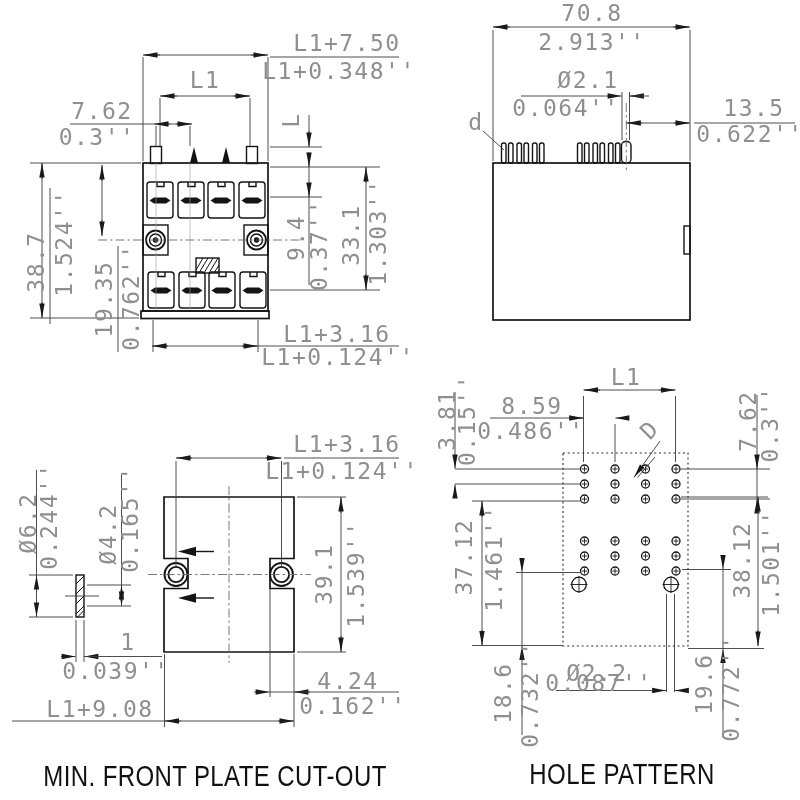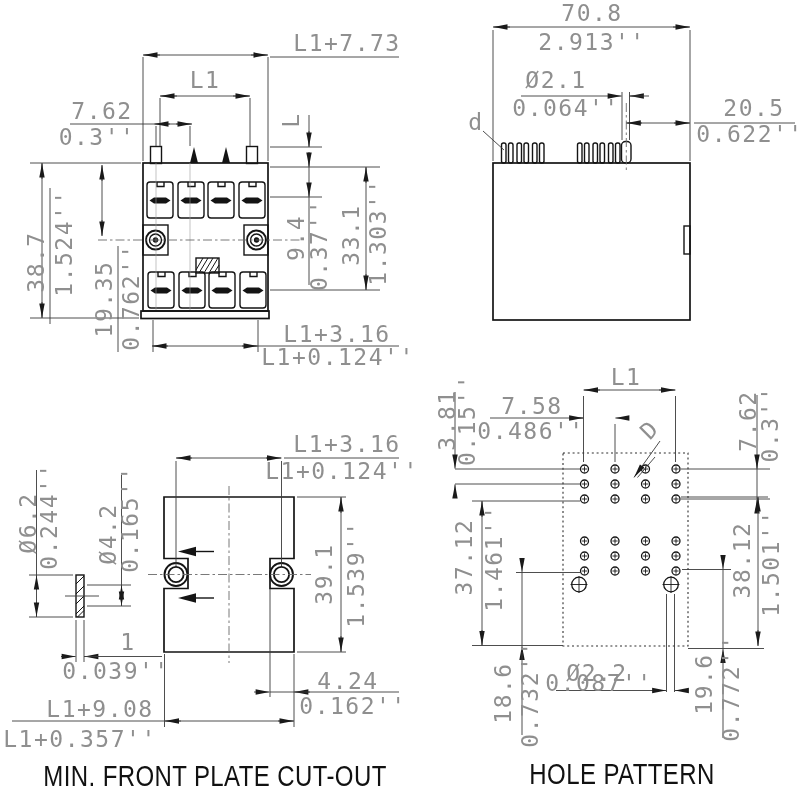--- a/index.html
+++ b/index.html
@@ -334,62 +334,62 @@
     <line x1="723" y1="569.5" x2="723" y2="648.5" class="d"></line>
     <line x1="723" y1="652" x2="723" y2="738" class="d"></line>
 
     <line x1="681" y1="497" x2="768" y2="497" class="d"></line>
     <line x1="758" y1="497" x2="758" y2="646" class="d"></line>
     <line x1="758" y1="513" x2="758" y2="497.4" class="d" marker-end="url(#ah)"></line>
     <line x1="758" y1="630" x2="758" y2="645.6" class="d" marker-end="url(#ah)"></line>
   </g>
 </svg>
 
-  <div class="t h" style="left:347px;top:43px">L1+7.73</div>
+  <div class="t h" style="left:347px;top:43px">L1+7.50</div>
+  <div class="t h" style="left:339px;top:71px">L1+0.348''</div>
   <div class="t h" style="left:205px;top:80px">L1</div>
   <div class="t h" style="left:102px;top:111px">7.62</div>
   <div class="t h" style="left:97px;top:137px">0.3''</div>
   <div class="t v" style="left:291px;top:120px">L</div>
   <div class="t v" style="left:36px;top:262px">38.7</div>
   <div class="t v" style="left:64px;top:243px">1.524''</div>
   <div class="t v" style="left:104px;top:299px">19.35</div>
   <div class="t v" style="left:131px;top:297px">0.762''</div>
   <div class="t v" style="left:296px;top:238px">9.4</div>
   <div class="t v" style="left:319px;top:245px">0.37''</div>
   <div class="t v" style="left:351px;top:235px">33.1</div>
   <div class="t v" style="left:378px;top:232px">1.303''</div>
   <div class="t h" style="left:337px;top:334px">L1+3.16</div>
   <div class="t h" style="left:338px;top:357px">L1+0.124''</div>
 
   <div class="t h" style="left:592px;top:13px">70.8</div>
   <div class="t h" style="left:592px;top:42px">2.913''</div>
-  <div class="t h" style="left:556px;top:80px">Ø2.1</div>
+  <div class="t h" style="left:588px;top:80px">Ø2.1</div>
   <div class="t h" style="left:566px;top:108px">0.064''</div>
-  <div class="t h" style="left:754px;top:108px">20.5</div>
+  <div class="t h" style="left:754px;top:108px">13.5</div>
   <div class="t h" style="left:750px;top:134px">0.622''</div>
   <div class="t h" style="left:476px;top:122px">d</div>
 
   <div class="t h" style="left:347px;top:444px">L1+3.16</div>
   <div class="t h" style="left:342px;top:471px">L1+0.124''</div>
   <div class="t v" style="left:324px;top:574px">39.1</div>
   <div class="t v" style="left:356px;top:574px">1.539''</div>
   <div class="t h" style="left:348px;top:681px">4.24</div>
   <div class="t h" style="left:353px;top:706px">0.162''</div>
   <div class="t h" style="left:100px;top:709px">L1+9.08</div>
-  <div class="t h" style="left:80px;top:739px">L1+0.357''</div>
   <div class="t v" style="left:28px;top:523px">Ø6.2</div>
   <div class="t v" style="left:49px;top:516px">0.244''</div>
   <div class="t v" style="left:108px;top:534px">Ø4.2</div>
   <div class="t v" style="left:130px;top:519px">0.165''</div>
   <div class="t h" style="left:128px;top:642px">1</div>
   <div class="t h" style="left:116px;top:671px">0.039''</div>
   <div class="title" style="left:215px;top:776px">MIN. FRONT PLATE CUT-OUT</div>
 
   <div class="t h" style="left:626px;top:377px">L1</div>
-  <div class="t h" style="left:532px;top:406px">7.58</div>
+  <div class="t h" style="left:532px;top:406px">8.59</div>
   <div class="t h" style="left:531px;top:431px">0.486''</div>
   <div class="t v" style="left:447px;top:420px">3.81</div>
   <div class="t v" style="left:467px;top:420px">0.15''</div>
   <div class="t v" style="left:748px;top:421px">7.62</div>
   <div class="t v" style="left:770px;top:424px">0.3''</div>
   <div class="t v" style="left:464px;top:557px">37.12</div>
   <div class="t v" style="left:494px;top:558px">1.461''</div>
   <div class="t v" style="left:742px;top:560px">38.12</div>
   <div class="t v" style="left:771px;top:563px">1.501''</div>
   <div class="t v" style="left:503px;top:693px">18.6</div>

